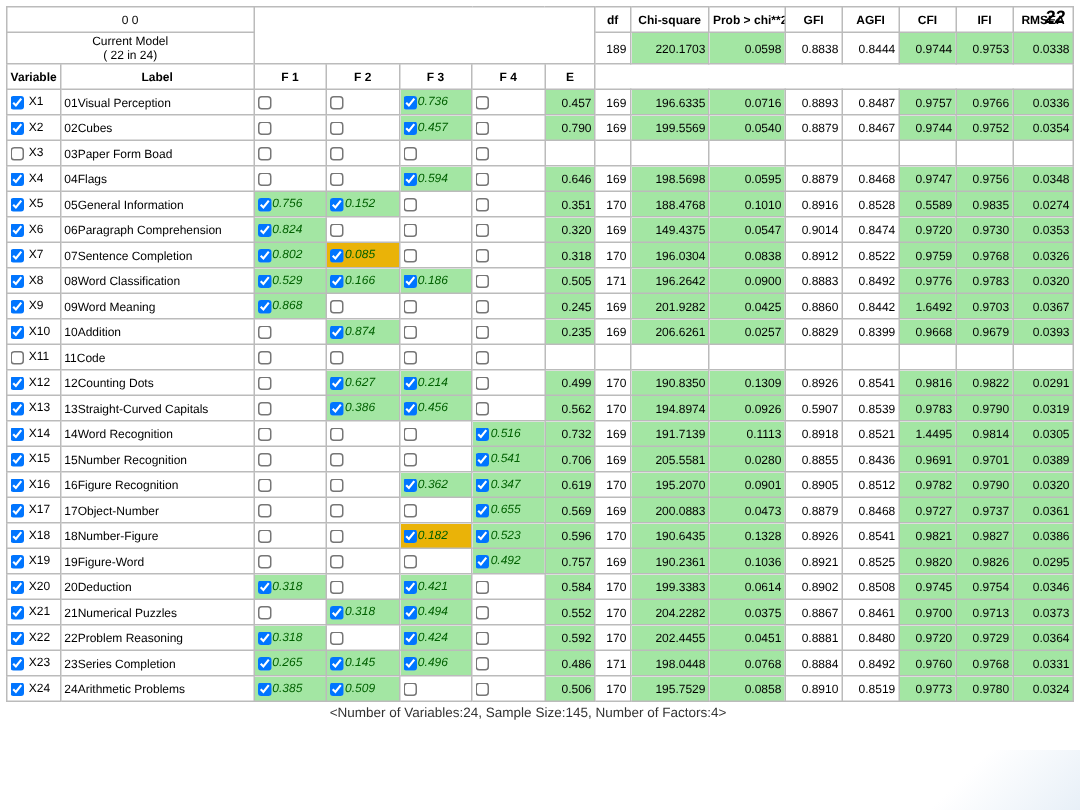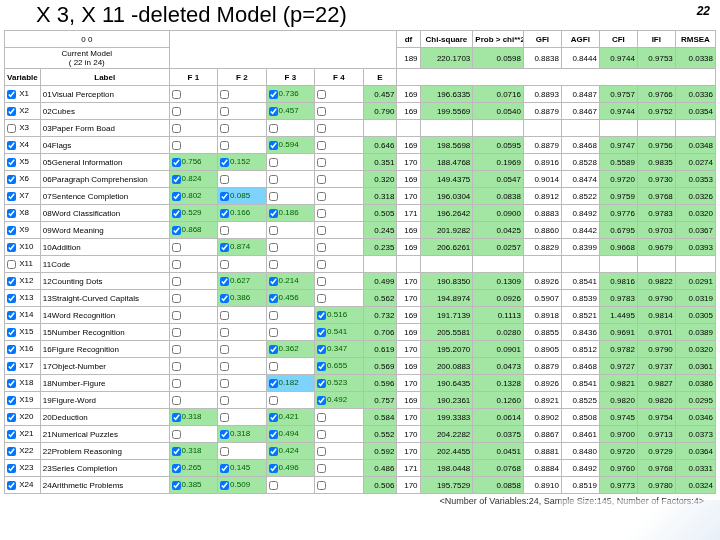--- a/index.html
+++ b/index.html
@@ -63,36 +63,37 @@
   }
   .chk input {
     width: 9px;
     height: 9px;
     vertical-align: middle;
     margin: 0 1px 0 0;
   }
   .val {
     color: #006000;
     display: inline-block;
+    font-style: italic;
   }
   .green {
     background: #a3e6a3;
   }
   .pink {
-    background: #7dd3fc;
+    background: #eab308;
   }
   .num {
     text-align: right;
     padding-right: 2px;
   }
   .center {
     text-align: center;
   }
   .footer {
-    text-align: right;
+    text-align: center;
     font-size: 9px;
     color: #333;
     padding: 2px 16px 0 0;
   }
   .corner {
     position: absolute;
     right: 0;
     bottom: 0;
     width: 160px;
     height: 40px;
@@ -107,21 +108,20 @@
   col.c-df    { width: 22px; }
   col.c-chi   { width: 50px; }
   col.c-prob  { width: 48px; }
   col.c-stat  { width: 36px; }
   col.c-rmsea { width: 38px; }
 </style>
 </head>
 <body>
 
 <div class="header">
-  <div class="main-title">X 3, X 11 -deleted Model (p=22)</div>
 </div>
 <div class="page-number">22</div>
 
 <table>
   <colgroup>
     <col class="c-var">
       <col class="c-label">
     <col class="c-f">
       <col class="c-f">
       <col class="c-f">
@@ -245,21 +245,21 @@
       <tr>
         <td class="chk"><input type="checkbox" checked="" style=""> X5</td>
         <td>05General Information</td>
         <td class="chk green"><input type="checkbox" checked="" style=""><span class="val">0.756</span></td>
         <td class="chk green"><input type="checkbox" checked="" style=""><span class="val">0.152</span></td>
         <td class="chk "><input type="checkbox" style=""></td>
         <td class="chk "><input type="checkbox" style=""></td>
         <td class="num green">0.351</td>
         <td class="num">170</td>
         <td class="num green">188.4768</td>
-        <td class="num green">0.1969</td>
+        <td class="num green">0.1010</td>
         <td class="num">0.8916</td>
         <td class="num">0.8528</td>
         <td class="num green">0.5589</td>
         <td class="num green">0.9835</td>
         <td class="num green">0.0274</td>
       </tr>
       <tr>
         <td class="chk"><input type="checkbox" checked="" style=""> X6</td>
         <td>06Paragraph Comprehension</td>
         <td class="chk green"><input type="checkbox" checked="" style=""><span class="val">0.824</span></td>
@@ -316,21 +316,21 @@
         <td class="chk green"><input type="checkbox" checked="" style=""><span class="val">0.868</span></td>
         <td class="chk "><input type="checkbox" style=""></td>
         <td class="chk "><input type="checkbox" style=""></td>
         <td class="chk "><input type="checkbox" style=""></td>
         <td class="num green">0.245</td>
         <td class="num">169</td>
         <td class="num green">201.9282</td>
         <td class="num green">0.0425</td>
         <td class="num">0.8860</td>
         <td class="num">0.8442</td>
-        <td class="num green">0.6795</td>
+        <td class="num green">1.6492</td>
         <td class="num green">0.9703</td>
         <td class="num green">0.0367</td>
       </tr>
       <tr>
         <td class="chk"><input type="checkbox" checked="" style=""> X10</td>
         <td>10Addition</td>
         <td class="chk "><input type="checkbox" style=""></td>
         <td class="chk green"><input type="checkbox" checked="" style=""><span class="val">0.874</span></td>
         <td class="chk "><input type="checkbox" style=""></td>
         <td class="chk "><input type="checkbox" style=""></td>
@@ -483,21 +483,21 @@
       <tr>
         <td class="chk"><input type="checkbox" checked="" style=""> X19</td>
         <td>19Figure-Word</td>
         <td class="chk "><input type="checkbox" style=""></td>
         <td class="chk "><input type="checkbox" style=""></td>
         <td class="chk "><input type="checkbox" style=""></td>
         <td class="chk green"><input type="checkbox" checked="" style=""><span class="val">0.492</span></td>
         <td class="num green">0.757</td>
         <td class="num">169</td>
         <td class="num green">190.2361</td>
-        <td class="num green">0.1260</td>
+        <td class="num green">0.1036</td>
         <td class="num">0.8921</td>
         <td class="num">0.8525</td>
         <td class="num green">0.9820</td>
         <td class="num green">0.9826</td>
         <td class="num green">0.0295</td>
       </tr>
       <tr>
         <td class="chk"><input type="checkbox" checked="" style=""> X20</td>
         <td>20Deduction</td>
         <td class="chk green"><input type="checkbox" checked="" style=""><span class="val">0.318</span></td>

